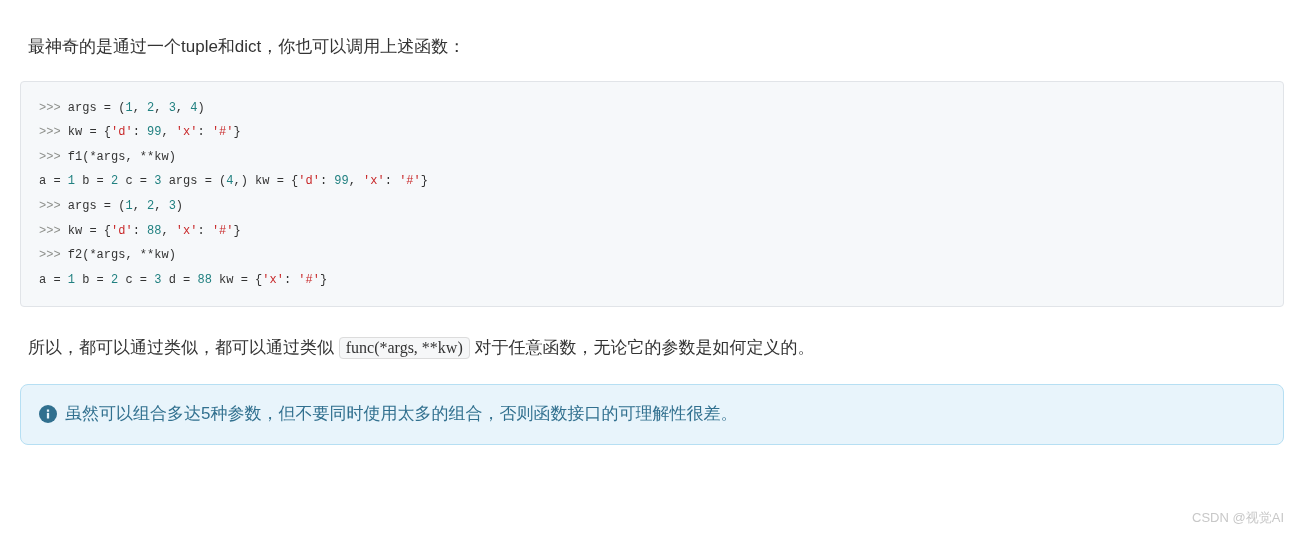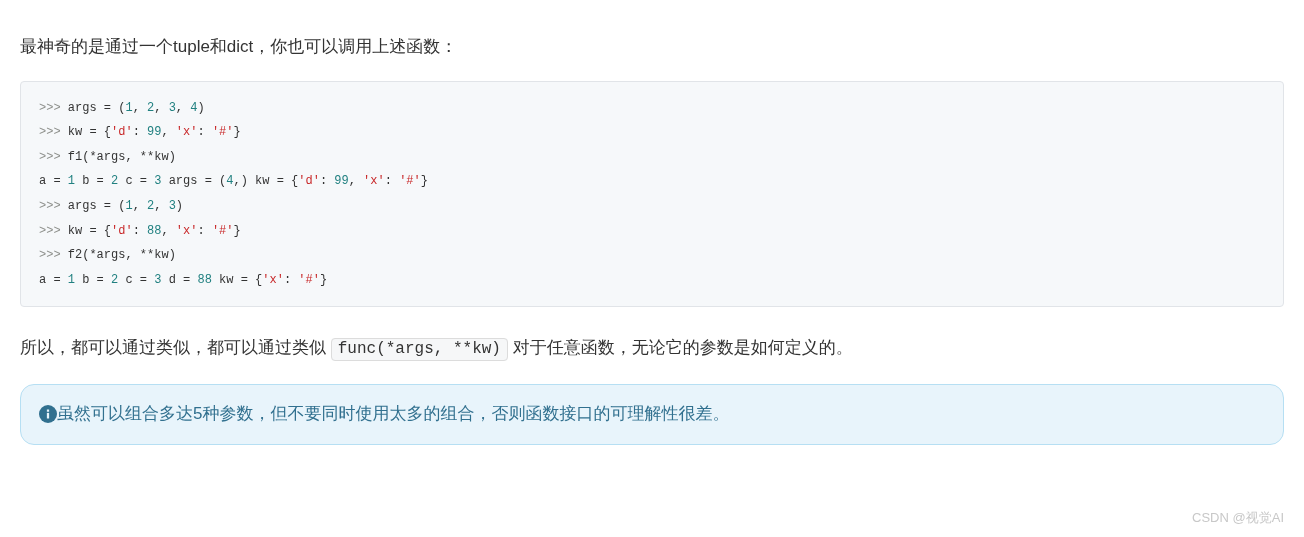--- a/index.html
+++ b/index.html
@@ -7,21 +7,21 @@
     margin: 0;
     padding: 20px;
     font-family: -apple-system, "Helvetica Neue", Arial, "PingFang SC", "Hiragino Sans GB", "Microsoft YaHei", sans-serif;
     font-size: 16px;
     line-height: 1.8;
     color: #333;
     background: #fff;
     width: 1304px;
   }
   .para {
-    margin: 12px 0 18px 0;
+    margin: 12px 0 18px 8px;
     color: #333;
     font-size: 17px;
   }
   pre.codeblock {
     background: #f6f8fa;
     border: 1px solid #e1e4e8;
     border-radius: 4px;
     padding: 14px 18px;
     margin: 12px 0 26px 0;
     font-family: Consolas, "Courier New", monospace;
@@ -29,38 +29,39 @@
     line-height: 2.05;
     white-space: pre;
     overflow-x: auto;
     color: #333;
   }
   .tok-prompt { color: #8e908c; }
   .tok-num    { color: #208080; }
   .tok-str    { color: #c82829; }
   .tok-plain  { color: #333; }
   code.inline {
-    font-family: Liberation Mono, monospace;
+    font-family: Liberation Serif, serif;
     background: #f6f7f8;
     border: 1px solid #dcdcdc;
     border-radius: 4px;
     padding: 1px 6px 2px 6px;
     font-size: 16px;
     color: #333;
   }
   .alert-info {
     background: #e8f4fb;
     border: 1px solid #b6dff3;
-    border-radius: 14px;
+    border-radius: 8px;
     padding: 14px 18px;
     color: #31708f;
     font-size: 17px;
     margin-top: 20px;
     display: flex;
     align-items: center;
+    gap: 8px;
   }
   .info-icon {
     display: inline-flex;
     align-items: center;
     justify-content: center;
     width: 18px;
     height: 18px;
     flex-shrink: 0;
   }
   .info-icon svg { width: 18px; height: 18px; }

